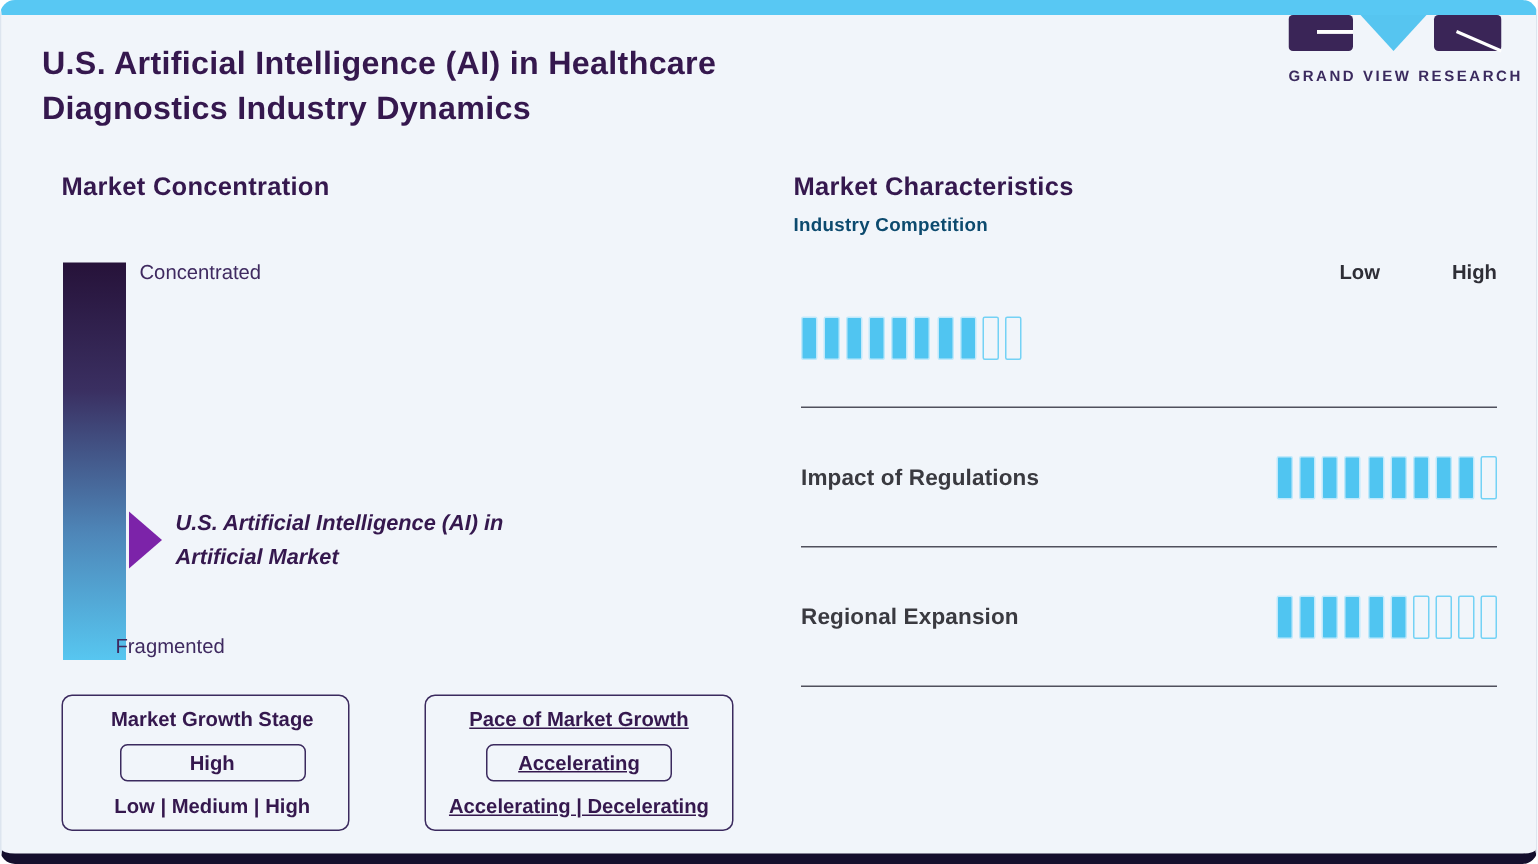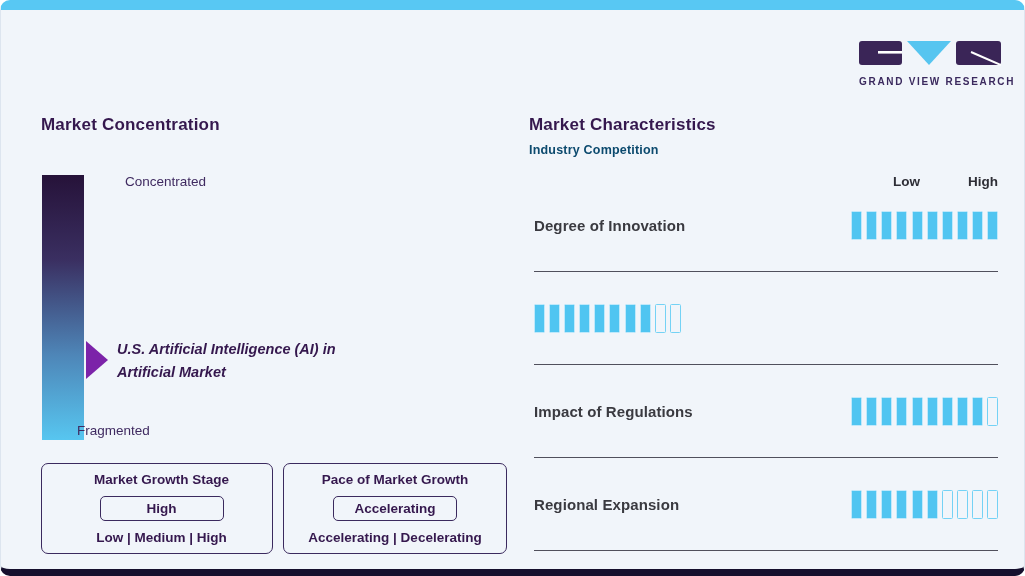--- a/index.html
+++ b/index.html
@@ -11,41 +11,41 @@
     border-top:10px solid #58c8f3;
     border-bottom:7px solid #150f2d;
     border-left:1px solid #dde5ef;
     border-right:1px solid #dde5ef;
     overflow:hidden;
   }
   .abs { position:absolute; }
 
   
   .title { left:27px; top:17px; font-size:21.5px; font-weight:bold; line-height:30px; color:#35184e; letter-spacing:0.2px; }
-  .logo { left:858px; top:31px; width:142px; text-align:left; }
+  .logo { left:858px; top:0; width:142px; text-align:left; }
   .logo-text { margin-top:5px; font-size:10px; font-weight:bold; letter-spacing:1.7px; color:#3b2a5e; white-space:nowrap; }
 
   
   .section-heading { font-size:17px; font-weight:bold; color:#35184e; letter-spacing:0.2px; }
   .mc-heading { left:40px; top:105px; }
   .grad-bar { left:41px; top:165px; width:42px; height:265px;
     background:linear-gradient(to bottom, #261239 0%, #3a2f61 32%, #4e86b8 68%, #57c6f0 100%); }
   .scale-label { font-size:13.5px; color:#3f2a60; }
-  .lbl-concentrated { left:92px; top:164px;margin-left:32px; }
+  .lbl-concentrated { left:92px; top:164px; }
   .lbl-fragmented { left:76px; top:413px; }
   .pointer-arrow { left:85px; top:331px; width:0; height:0;
     border-top:19px solid transparent; border-bottom:19px solid transparent;
     border-left:22px solid #7c23a9; }
   .pointer-text { left:116px; top:328px; font-size:14.5px; font-weight:bold; line-height:22.5px; color:#35184e;font-style:italic; }
 
   .info-box { top:453px; height:91px; border:1.5px solid #3b2a5e; border-radius:7px;
     display:flex; flex-direction:column; align-items:center; justify-content:space-between;
     padding:8px 6px; color:#35184e; background:transparent; }
-  .box1 { left:40px; width:232px;padding-left:15px; }
-  .box2 { left:282px; width:224px; }
+  .box1 { left:40px; width:192px;padding-left:15px; }
+  .box2 { left:282px; width:206px;text-decoration:underline; }
   .info-box-title { font-size:13.5px; font-weight:bold; }
   .selected-pill { border:1.5px solid #3b2a5e; border-radius:5px; padding:4px 0; min-width:124px;
     text-align:center; font-size:13.5px; font-weight:bold; }
   .options-line { font-size:13.5px; font-weight:bold; }
 
   
   .chars-heading { left:528px; top:105px; }
   .chars-sub { left:528px; top:133px; font-size:12.5px; font-weight:bold; color:#0c4a6e; letter-spacing:0.2px; }
   .lbl-low { left:852px; top:164px; font-size:13.5px; font-weight:bold; color:#2e2e36;margin-left:40px; }
   .lbl-high { left:960px; top:164px; width:37px; text-align:right; font-size:13.5px; font-weight:bold; color:#2e2e36; }
@@ -58,20 +58,24 @@
   .segments { display:flex; gap:4.1px; }
   .seg { width:11px; height:29px; border-radius:1.5px; }
   .seg.filled { background:#50c5f1; border:1.5px solid #c0e9fb; }
   .seg.empty { background:transparent; border:1.5px solid #74d2f5; }
 </style>
 </head>
 <body>
 
 <div class="frame">
 
+  <div class="abs title">
+    <div>U.S. Artificial Intelligence (AI) in Healthcare</div>
+    <div>Diagnostics Industry Dynamics</div>
+  </div>
 
   <div class="abs logo">
     <svg width="142" height="26" viewBox="0 0 142 26">
       <rect x="0" y="0" width="43" height="24" rx="3" fill="#3a2557"></rect>
       <rect x="19" y="10" width="24" height="2.6" fill="#ffffff"></rect>
       <polygon points="48,0 92,0 70,24" fill="#56c5f0"></polygon>
       <rect x="97" y="0" width="45" height="24" rx="3" fill="#3a2557"></rect>
       <line x1="112" y1="11" x2="142" y2="24" stroke="#ffffff" stroke-width="2"></line>
     </svg>
     <div class="logo-text">GRAND VIEW RESEARCH</div>
@@ -100,35 +104,20 @@
     <div class="selected-pill">Accelerating</div>
     <div class="options-line">Accelerating | Decelerating</div>
   </div>
 
   <div class="abs section-heading chars-heading">Market Characteristics</div>
   <div class="abs chars-sub">Industry Competition</div>
   <div class="abs lbl-low">Low</div>
   <div class="abs lbl-high">High</div>
 
   <div class="abs char-rows" id="char-rows">
-      <div class="char-row">
-        <div class="char-label">Degree of Innovation</div>
-        <div class="segments">
-          <div class="seg filled"></div>
-          <div class="seg filled"></div>
-          <div class="seg filled"></div>
-          <div class="seg filled"></div>
-          <div class="seg filled"></div>
-          <div class="seg filled"></div>
-          <div class="seg filled"></div>
-          <div class="seg filled"></div>
-          <div class="seg filled"></div>
-          <div class="seg filled"></div>
-        </div>
-      </div>
       <div class="char-row">
         <div class="segments">
           <div class="seg filled"></div>
           <div class="seg filled"></div>
           <div class="seg filled"></div>
           <div class="seg filled"></div>
           <div class="seg filled"></div>
           <div class="seg filled"></div>
           <div class="seg filled"></div>
           <div class="seg filled"></div>

